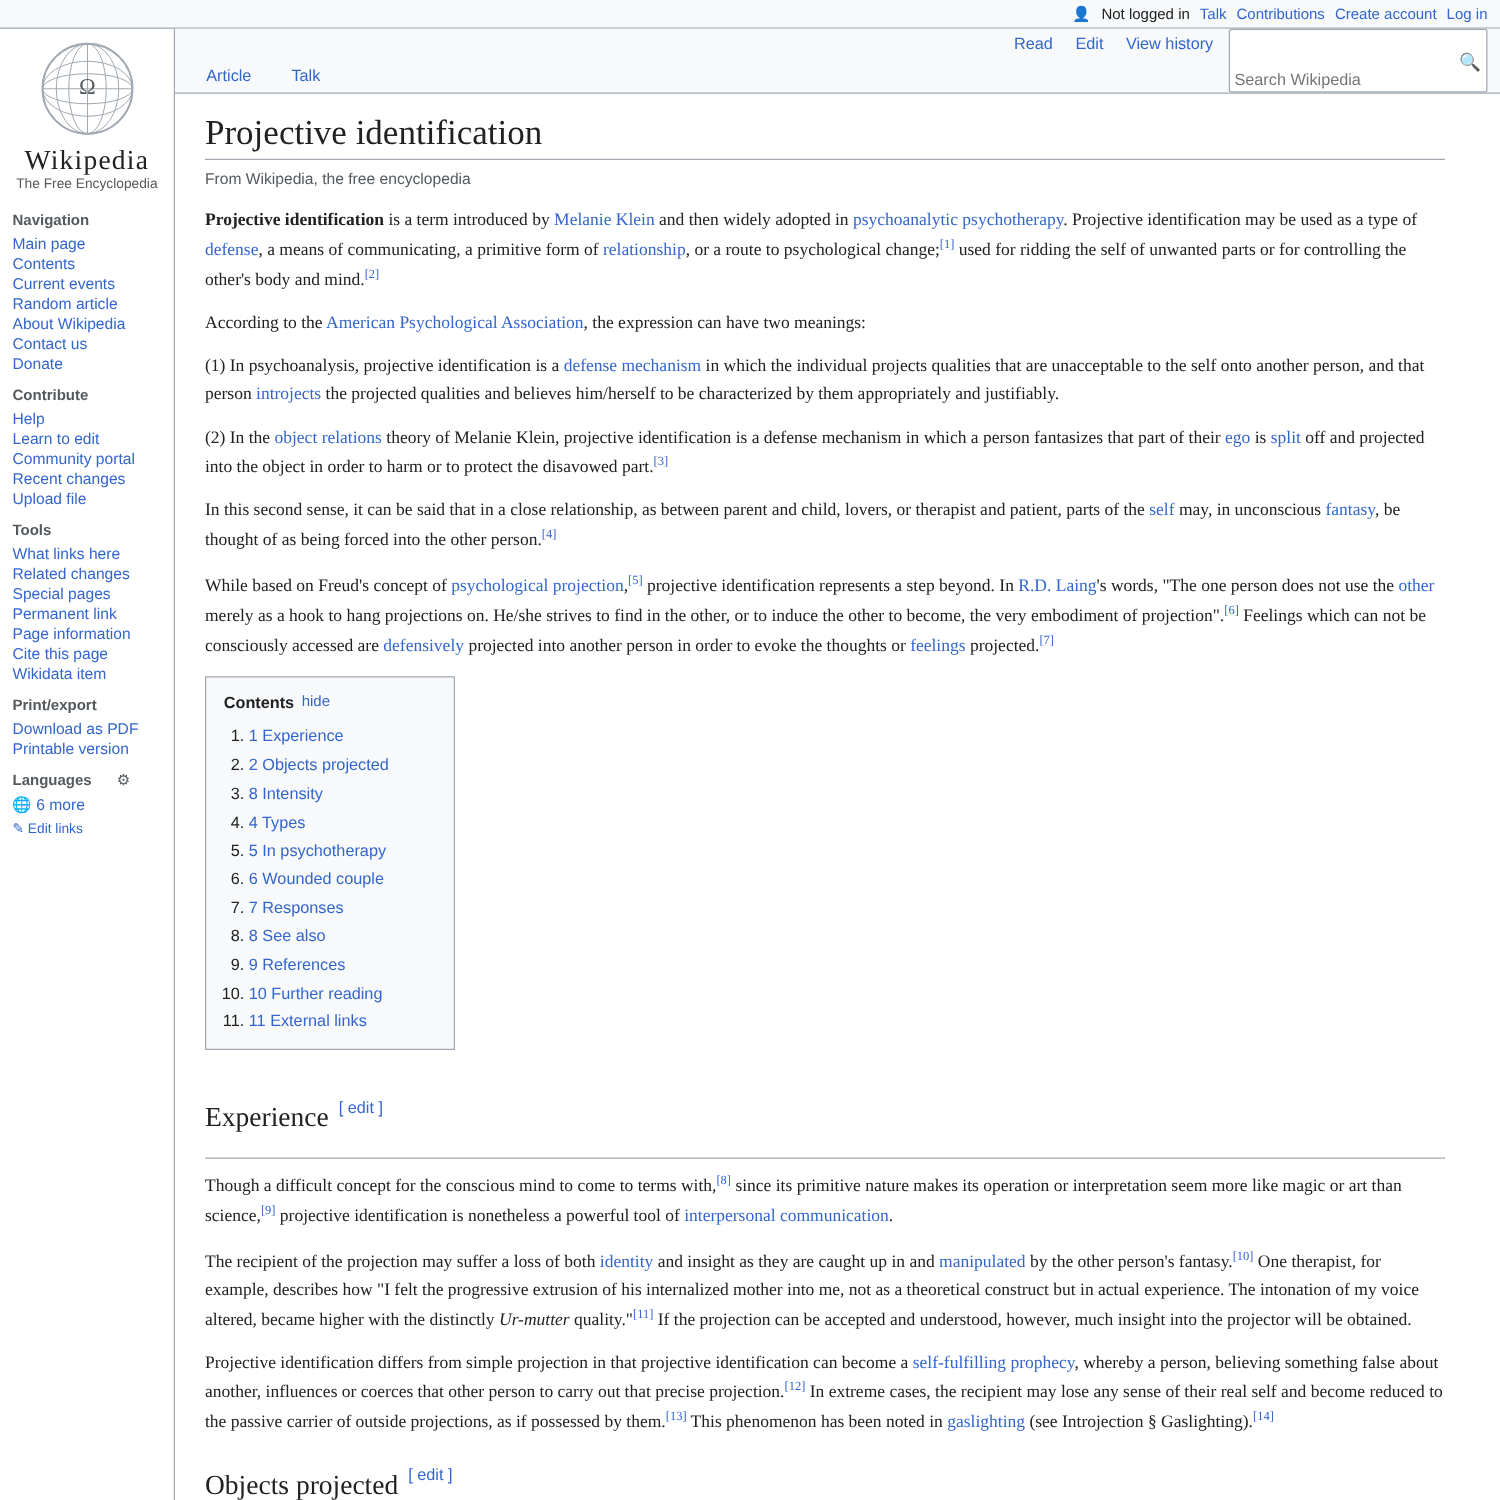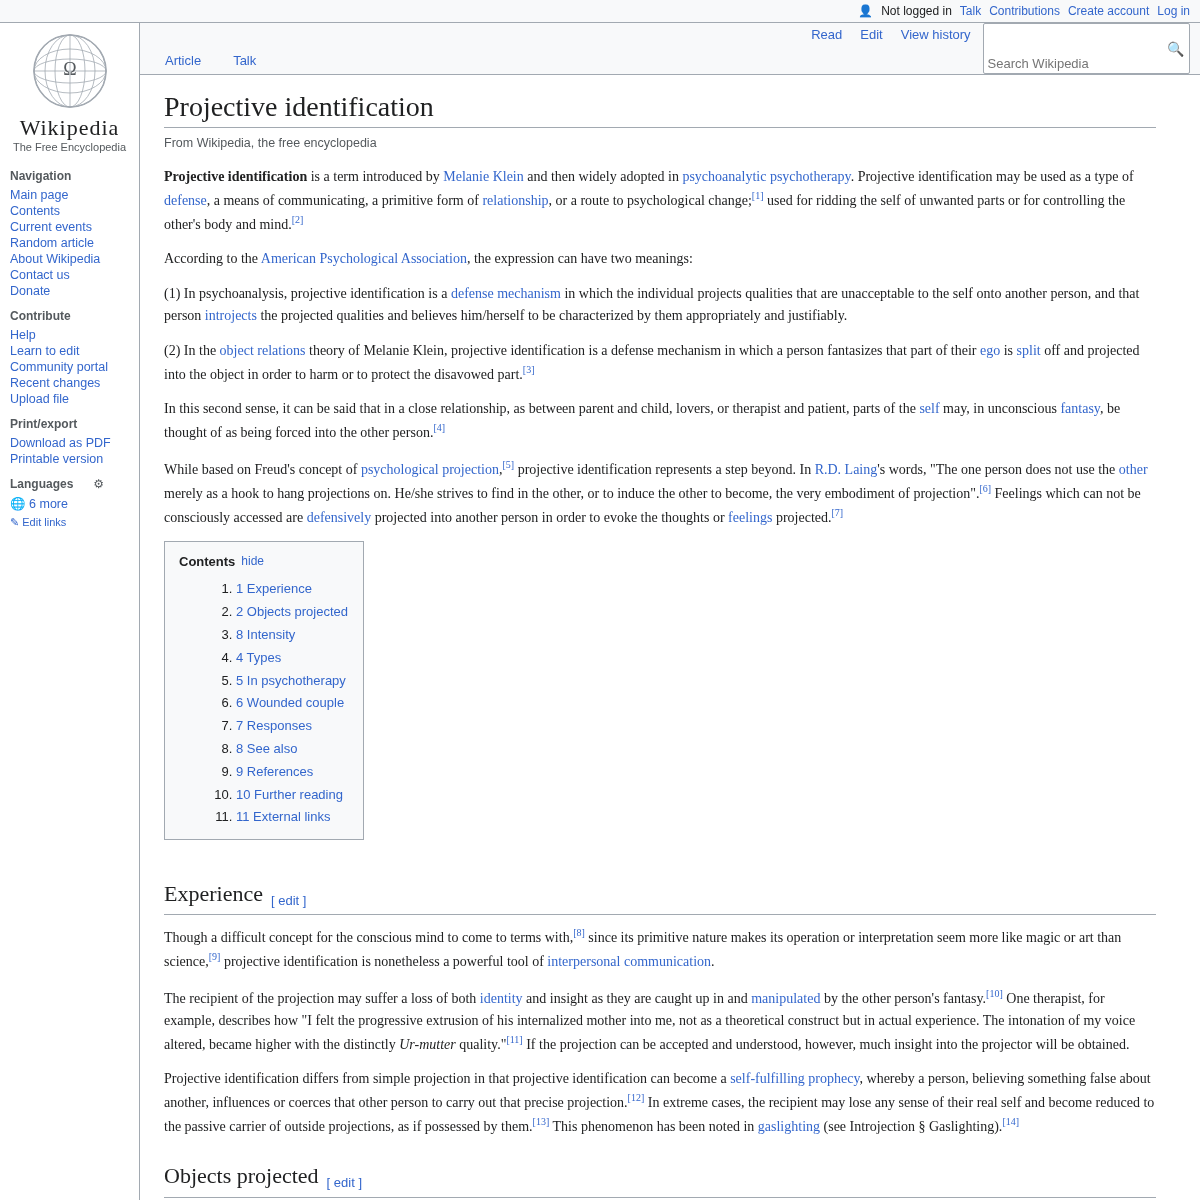--- a/index.html
+++ b/index.html
@@ -176,33 +176,33 @@
     }
     .toc-header {
       font-weight: bold;
       margin-bottom: 6px;
       display: flex;
       align-items: center;
       gap: 6px;
     }
     .toc-hide { color: #3366cc; cursor: pointer; font-weight: normal; font-size: 12px; }
     .toc ol { padding-left: 20px; }
-    .toc li { padding: 1px 0; margin-left: 37px; }
+    .toc li { padding: 1px 0; }
     .toc a { color: #3366cc; }
 
     
     .section-header {
       font-family: 'Linux Libertine', Georgia, serif;
       font-size: 22px;
       font-weight: normal;
       border-bottom: 1px solid #a2a9b1;
-      padding-bottom: 3px;
+      padding-bottom: 15px;
       margin: 20px 0 10px;
       display: flex;
-      align-items: flex-end;
+      align-items: flex-start;
       gap: 8px;
     }
     .section-edit { font-size: 13px; color: #3366cc; font-family: sans-serif; cursor: pointer; }
     .section-edit::before { content: '[ '; }
     .section-edit::after { content: ' ]'; }
 
     sup { font-size: 10px; }
     sup a { color: #3366cc; }
 
     .italic { font-style: italic; }
@@ -258,20 +258,32 @@
       <div class="sidebar-section-title">Contribute</div>
       <div id="contribute-items">
           <a class="sidebar-item">Help</a>
           <a class="sidebar-item">Learn to edit</a>
           <a class="sidebar-item">Community portal</a>
           <a class="sidebar-item">Recent changes</a>
           <a class="sidebar-item">Upload file</a>
         </div>
     </div>
 
+    <div class="sidebar-section">
+      <div class="sidebar-section-title">Tools</div>
+      <div id="tools-items">
+          <a class="sidebar-item">What links here</a>
+          <a class="sidebar-item">Related changes</a>
+          <a class="sidebar-item">Special pages</a>
+          <a class="sidebar-item">Permanent link</a>
+          <a class="sidebar-item">Page information</a>
+          <a class="sidebar-item">Cite this page</a>
+          <a class="sidebar-item">Wikidata item</a>
+        </div>
+    </div>
 
     <div class="sidebar-section">
       <div class="sidebar-section-title">Print/export</div>
       <div id="print-items">
           <a class="sidebar-item">Download as PDF</a>
           <a class="sidebar-item">Printable version</a>
         </div>
     </div>
 
     <div class="sidebar-section">

